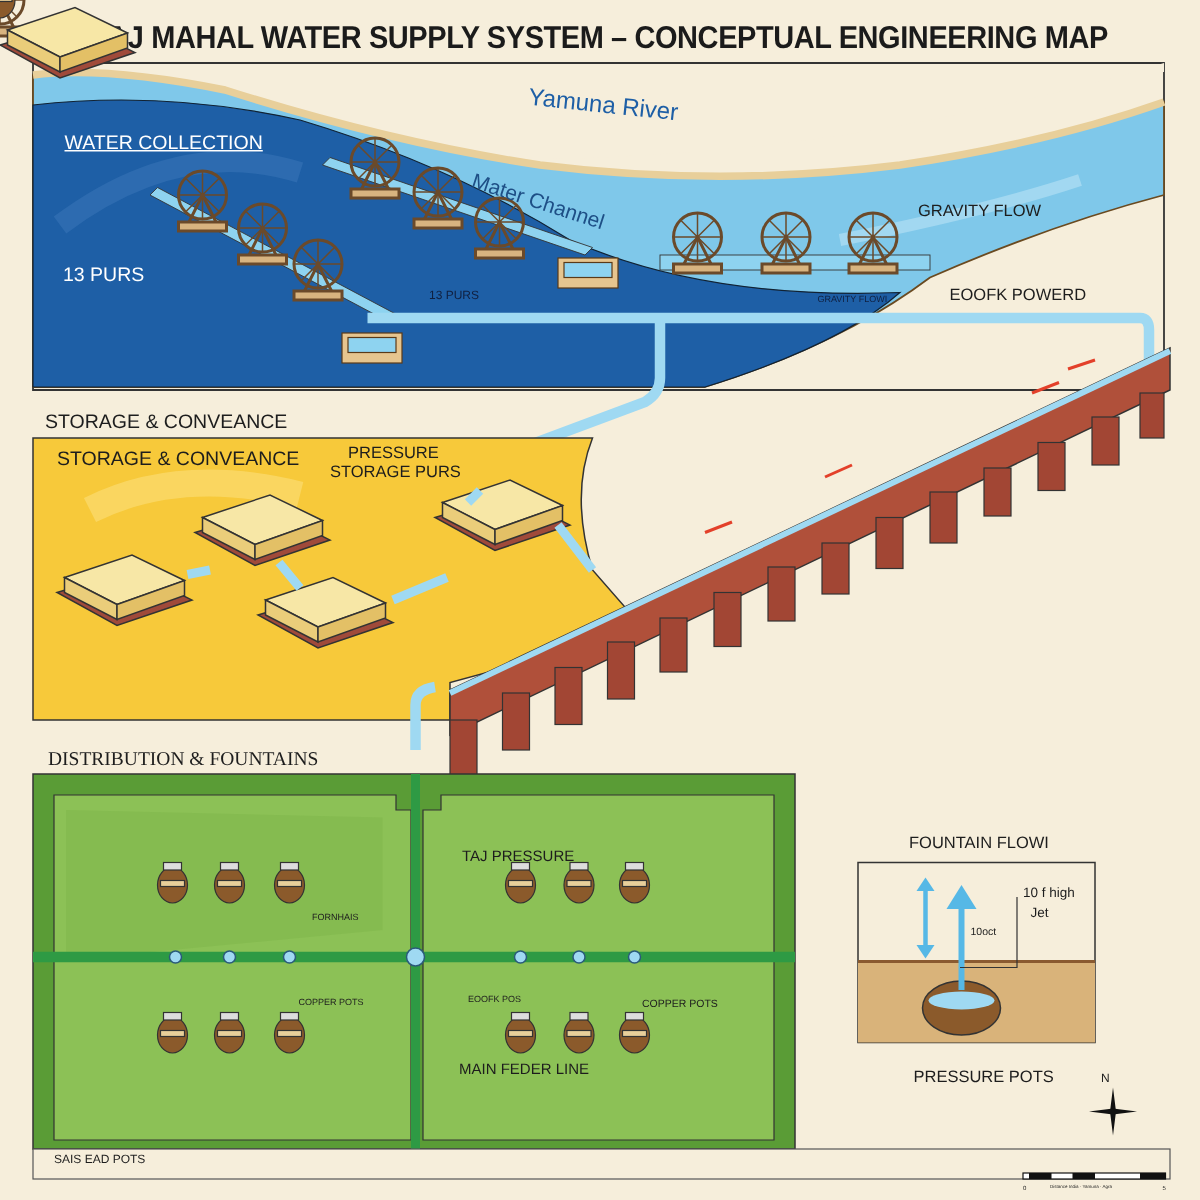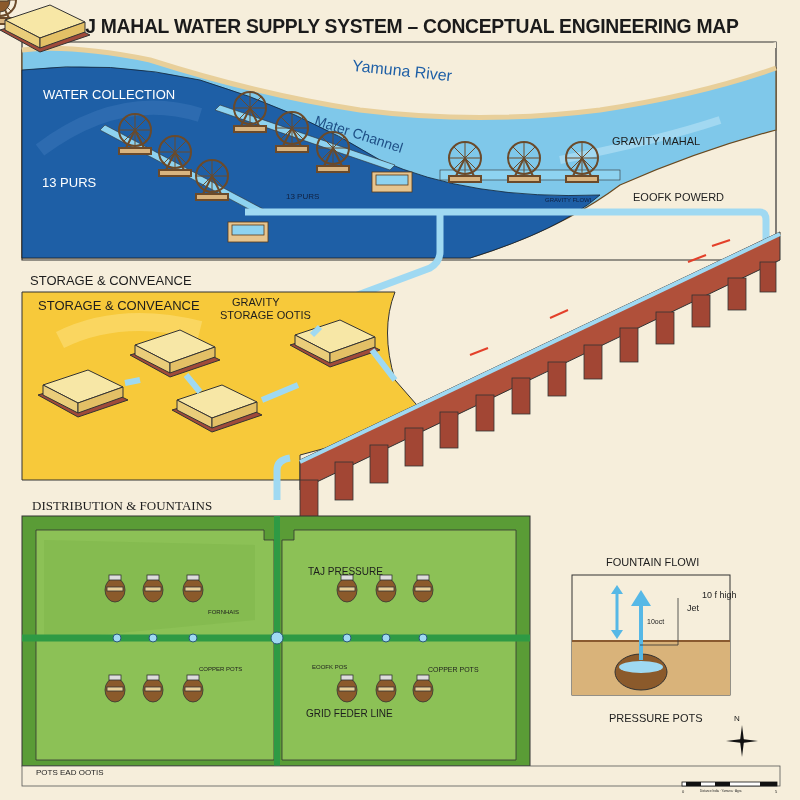--- a/index.html
+++ b/index.html
@@ -167,44 +167,44 @@
     </g>
 
   <g>
       <rect x="682" y="782" width="95" height="4" fill="#fff" stroke="#111" stroke-width=".8"></rect>
       <rect x="686" y="782" width="15" height="4" fill="#111"></rect>
       <rect x="715" y="782" width="15" height="4" fill="#111"></rect>
       <rect x="760" y="782" width="17" height="4" fill="#111"></rect>
     </g>
 </svg>
 
-<div class="lbl" style="left:43px;top:87px;color:#fff;font-size:13px;">WATER COLLECTION</div>
+<div class="lbl" style="left:43px;top:87px;color:#fff;font-size:13px;text-decoration:underline;">WATER COLLECTION</div>
 <div class="lbl" style="left:352px;top:62px;color:#1e5fa6;font-size:16px;transform:rotate(6deg);">Yamuna River</div>
 <div class="lbl" style="left:313px;top:126px;color:#1e4f86;font-size:14px;transform:rotate(18deg);">Mater Channel</div>
 <div class="lbl" style="left:42px;top:175px;color:#fff;font-size:13px;">13 PURS</div>
 <div class="lbl" style="left:286px;top:192px;color:#102040;font-size:8px;">13 PURS</div>
-<div class="lbl" style="left:612px;top:135px;font-size:11px;">GRAVITY MAHAL</div>
+<div class="lbl" style="left:612px;top:135px;font-size:11px;">GRAVITY FLOW</div>
 <div class="lbl" style="left:545px;top:197px;color:#102040;font-size:6px;">GRAVITY FLOWI</div>
 <div class="lbl" style="left:633px;top:191px;font-size:11px;">EOOFK POWERD</div>
 
 <div class="lbl" style="left:30px;top:273px;font-size:13px;">STORAGE &amp; CONVEANCE</div>
 <div class="lbl" style="left:38px;top:298px;font-size:13px;">STORAGE &amp; CONVEANCE</div>
-<div class="lbl" style="left:232px;top:296px;font-size:11px;">GRAVITY</div>
-<div class="lbl" style="left:220px;top:309px;font-size:11px;">STORAGE OOTIS</div>
+<div class="lbl" style="left:232px;top:296px;font-size:11px;">PRESSURE</div>
+<div class="lbl" style="left:220px;top:309px;font-size:11px;">STORAGE PURS</div>
 
 <div class="lbl" style="left:32px;top:498px;font-size:13px;font-family:Liberation Serif, serif;">DISTRIBUTION &amp; FOUNTAINS</div>
 <div class="lbl" style="left:308px;top:566px;font-size:10px;">TAJ PRESSURE</div>
 <div class="lbl" style="left:208px;top:609px;font-size:6px;">FORNHAIS</div>
 <div class="lbl" style="left:199px;top:666px;font-size:6px;">COPPER POTS</div>
 <div class="lbl" style="left:312px;top:664px;font-size:6px;">EOOFK POS</div>
 <div class="lbl" style="left:428px;top:666px;font-size:7px;">COPPER POTS</div>
-<div class="lbl" style="left:306px;top:708px;font-size:10px;">GRID FEDER LINE</div>
-<div class="lbl" style="left:36px;top:768px;font-size:8px;">POTS EAD OOTIS</div>
+<div class="lbl" style="left:306px;top:708px;font-size:10px;">MAIN FEDER LINE</div>
+<div class="lbl" style="left:36px;top:768px;font-size:8px;">SAIS EAD POTS</div>
 
 <div class="lbl" style="left:606px;top:556px;font-size:11px;">FOUNTAIN FLOWI</div>
-<div class="lbl" style="left:682px;top:590px;font-size:9px;margin-left:20px;">10 f high</div>
+<div class="lbl" style="left:682px;top:590px;font-size:9px;">10 f high</div>
 <div class="lbl" style="left:687px;top:603px;font-size:9px;text-align:center;">Jet</div>
 <div class="lbl" style="left:647px;top:618px;font-size:7px;">10oct</div>
 <div class="lbl" style="left:609px;top:712px;font-size:11px;">PRESSURE POTS</div>
 <div class="lbl" style="left:734px;top:714px;font-size:8px;">N</div>
 <div class="lbl" style="left:682px;top:789px;font-size:4px;">0</div>
 <div class="lbl" style="left:700px;top:789px;font-size:3px;">Distance India · Yamuna · Agra</div>
 <div class="lbl" style="left:775px;top:789px;font-size:4px;">5</div>
 
 </body></html>

